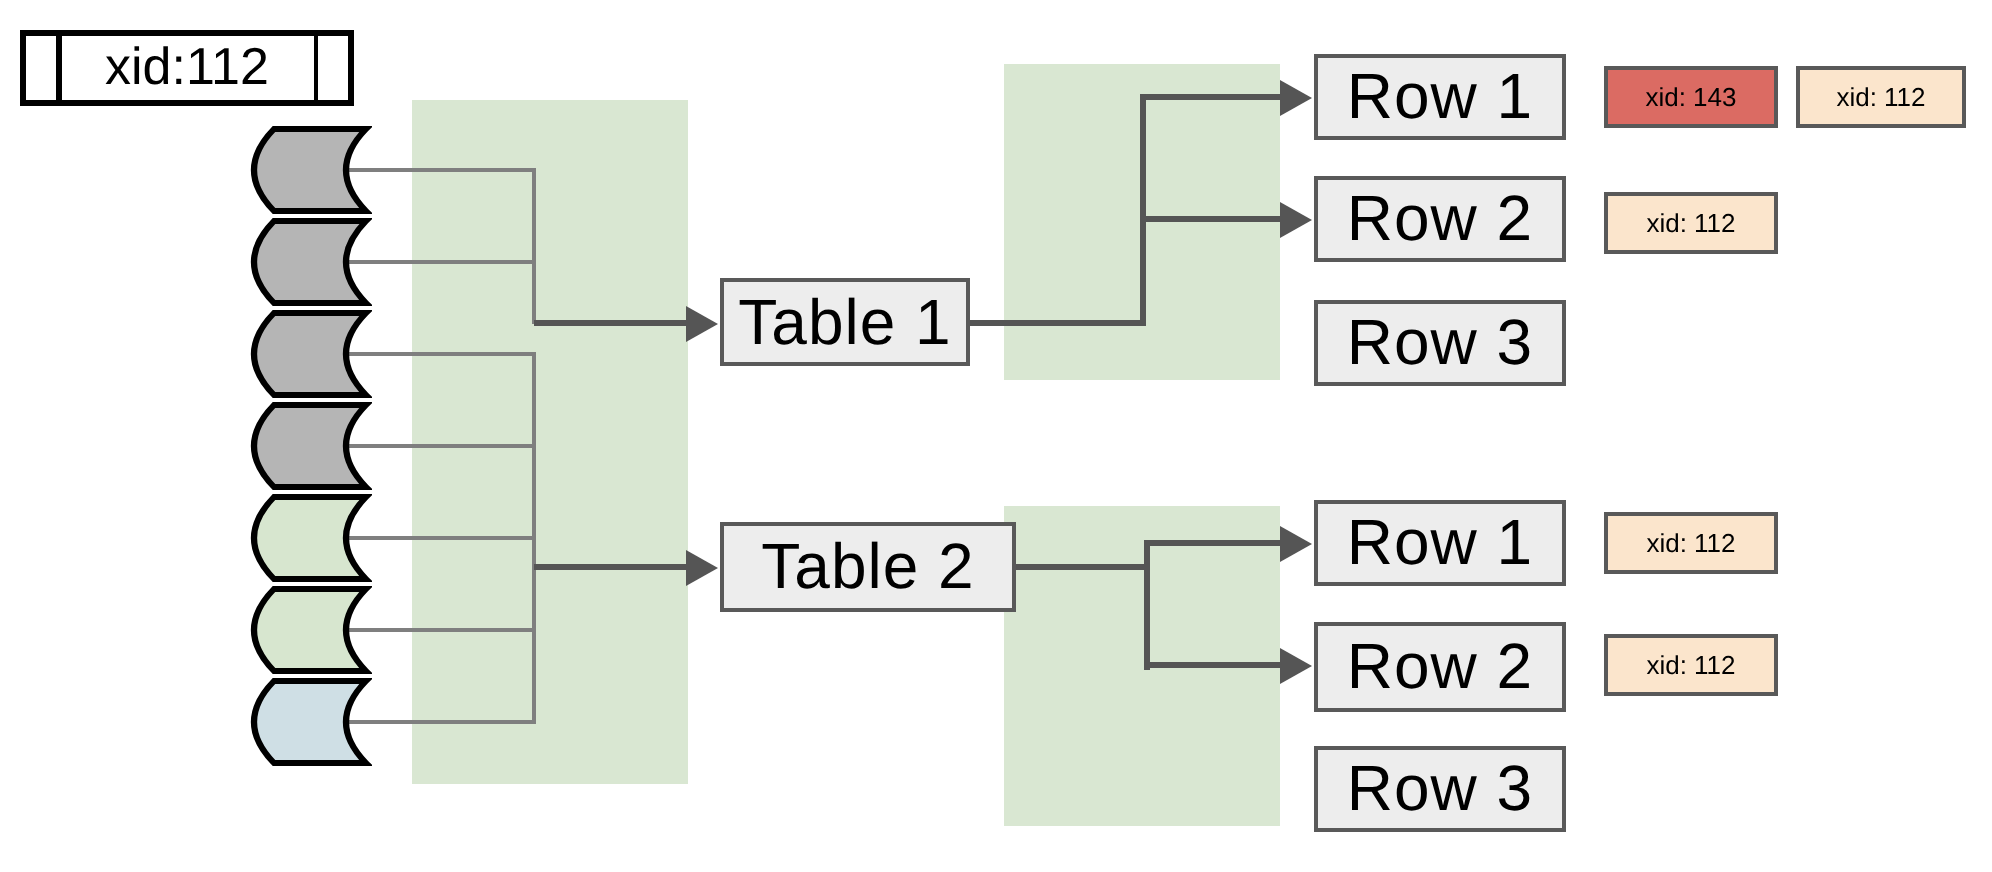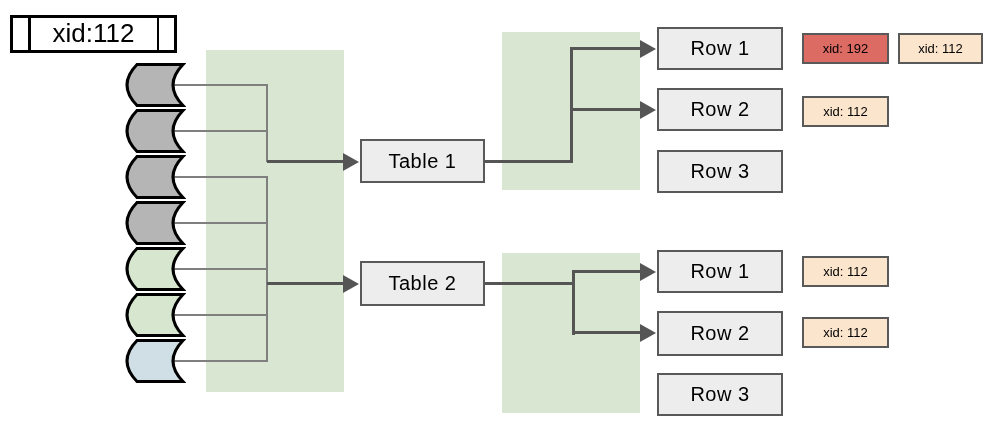--- a/index.html
+++ b/index.html
@@ -14,21 +14,21 @@
   .hline.thick{height:3px;}
   .vline.thick{width:3px;}
   .arrow{
     position:absolute;width:0;height:0;
     border-top:9px solid transparent;border-bottom:9px solid transparent;
     border-left:16px solid #555;
   }
   .node{
     position:absolute;background:#ededed;border:2px solid #595959;
     box-sizing:border-box;display:flex;align-items:center;justify-content:center;
-    font-size:20px;letter-spacing:0.5px;text-align:center;
+    font-size:32px;letter-spacing:0.5px;text-align:center;
   }
   .page{position:absolute;width:62px;height:46px;}
   .chip{
     position:absolute;border:2px solid #595959;box-sizing:border-box;
     display:flex;align-items:center;justify-content:center;
     font-size:13px;background:#fbe5cc;
   }
   .walbox{
     position:absolute;left:10px;top:15px;width:167px;height:38px;
     border:3px solid #000;box-sizing:border-box;background:#fff;
@@ -100,21 +100,21 @@
   <div class="hline thick" style="left:485px;top:282px;width:90px;"></div>
   <div class="vline thick" style="left:572px;top:270px;height:65px;"></div>
   <div class="hline thick" style="left:572px;top:270px;width:70px;"></div>
   <div class="arrow" style="left:640px;top:262.5px;"></div>
   <div class="hline thick" style="left:572px;top:331px;width:70px;"></div>
   <div class="arrow" style="left:640px;top:323.5px;"></div>
 
   <div class="node" style="left:360px;top:139px;width:125px;height:44px;">
     <span>Table 1</span>
   </div>
-  <div class="node" style="left:360px;top:261px;width:125px;height:45px;">
+  <div class="node" style="left:360px;top:261px;width:148px;height:45px;">
     <span>Table 2</span>
   </div>
 
   <div class="node" style="left:657px;top:27px;width:126px;height:43px;">
     <span>Row 1</span>
   </div>
   <div class="node" style="left:657px;top:88px;width:126px;height:43px;">
     <span>Row 2</span>
   </div>
   <div class="node" style="left:657px;top:150px;width:126px;height:43px;">
@@ -125,21 +125,21 @@
     <span>Row 1</span>
   </div>
   <div class="node" style="left:657px;top:311px;width:126px;height:45px;">
     <span>Row 2</span>
   </div>
   <div class="node" style="left:657px;top:373px;width:126px;height:43px;">
     <span>Row 3</span>
   </div>
 
   <div class="chip" style="left: 802px; top: 33px; width: 87px; height: 31px; background-color: rgb(219, 107, 99);">
-    <span>xid: 192</span>
+    <span>xid: 143</span>
   </div>
   <div class="chip" style="left: 898px; top: 33px; width: 85px; height: 31px; background-color: rgb(251, 229, 204);">
     <span>xid: 112</span>
   </div>
   <div class="chip" style="left: 802px; top: 96px; width: 87px; height: 31px; background-color: rgb(251, 229, 204);">
     <span>xid: 112</span>
   </div>
   <div class="chip" style="left: 802px; top: 256px; width: 87px; height: 31px; background-color: rgb(251, 229, 204);">
     <span>xid: 112</span>
   </div>

